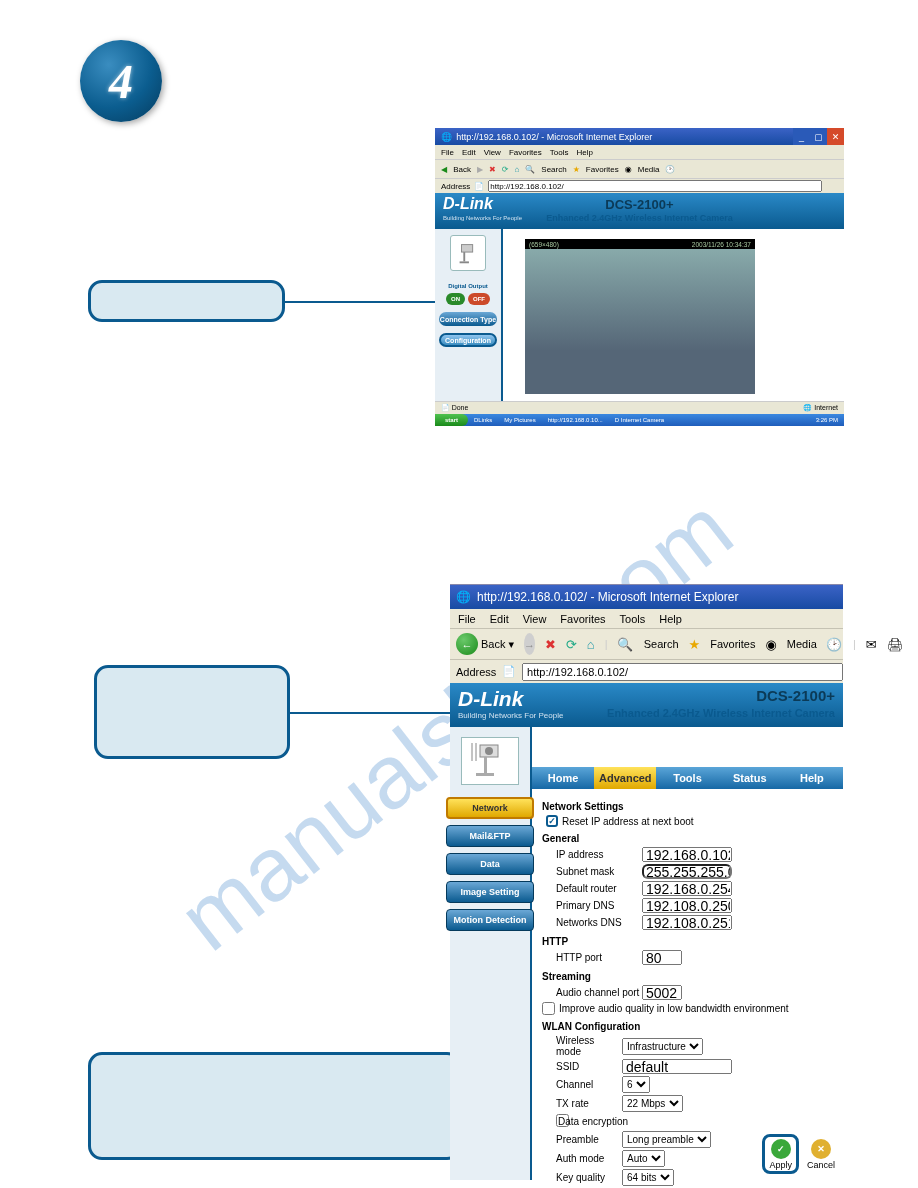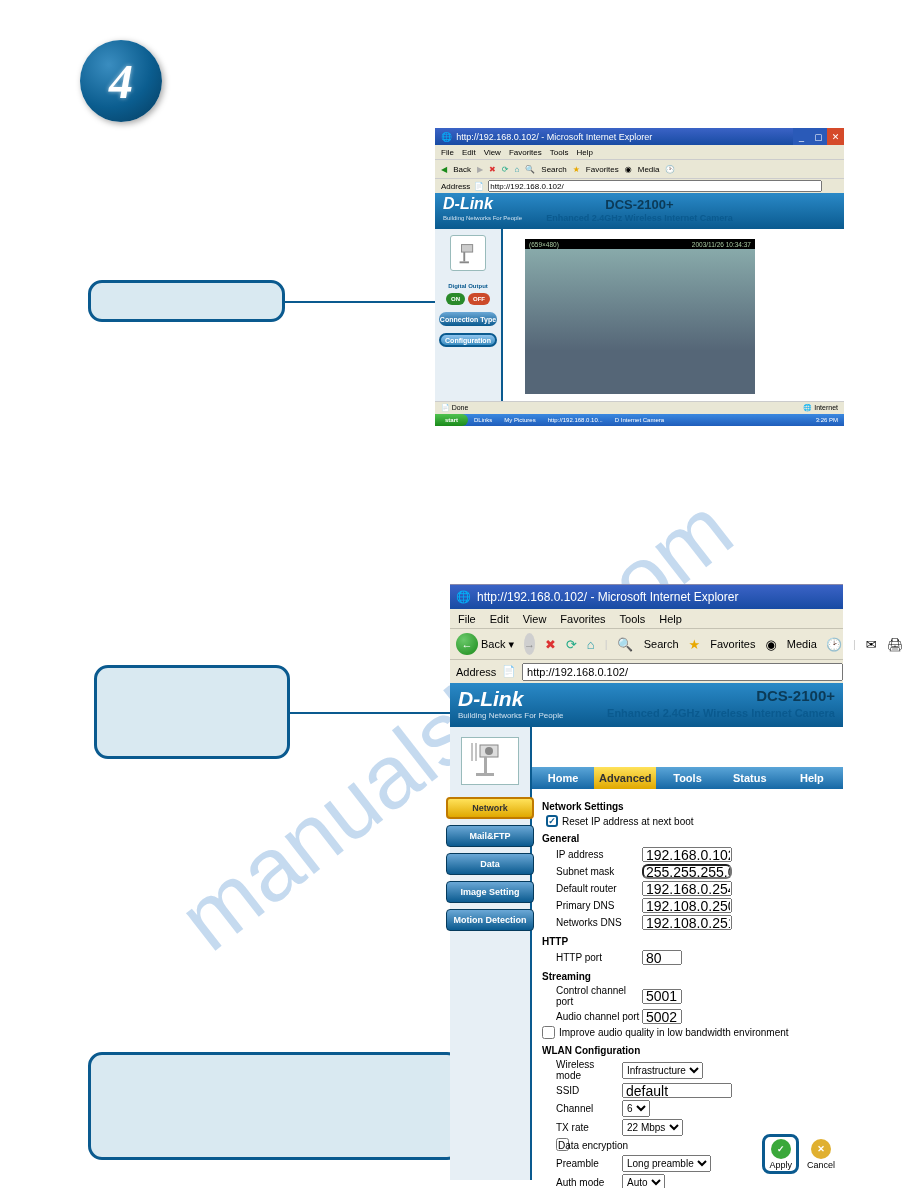--- a/index.html
+++ b/index.html
@@ -283,24 +283,20 @@
             <span class="lbl2">Networks DNS</span>
             <input type="text" style="width: 90px; text-align: right;" value="192.108.0.251">
           </div>
         <h4>HTTP</h4>
         <div class="row">
             <span class="lbl2">HTTP port</span>
             <input type="text" style="width: 40px;" value="80">
           </div>
         <h4>Streaming</h4>
         <div class="row">
-            <span class="lbl2">Control channel port</span>
-            <input type="text" style="width: 40px;" value="5001">
-          </div>
-        <div class="row">
             <span class="lbl2">Audio channel port</span>
             <input type="text" style="width: 40px;" value="5002">
           </div>
         <div class="row">
             <input type="checkbox" style="">
             <span style="margin-left:4px">Improve audio quality in low bandwidth environment</span>
           </div>
         <h4>WLAN Configuration</h4>
         <div class="row">
             <span class="lbl2" style="width:80px">Wireless mode</span>

